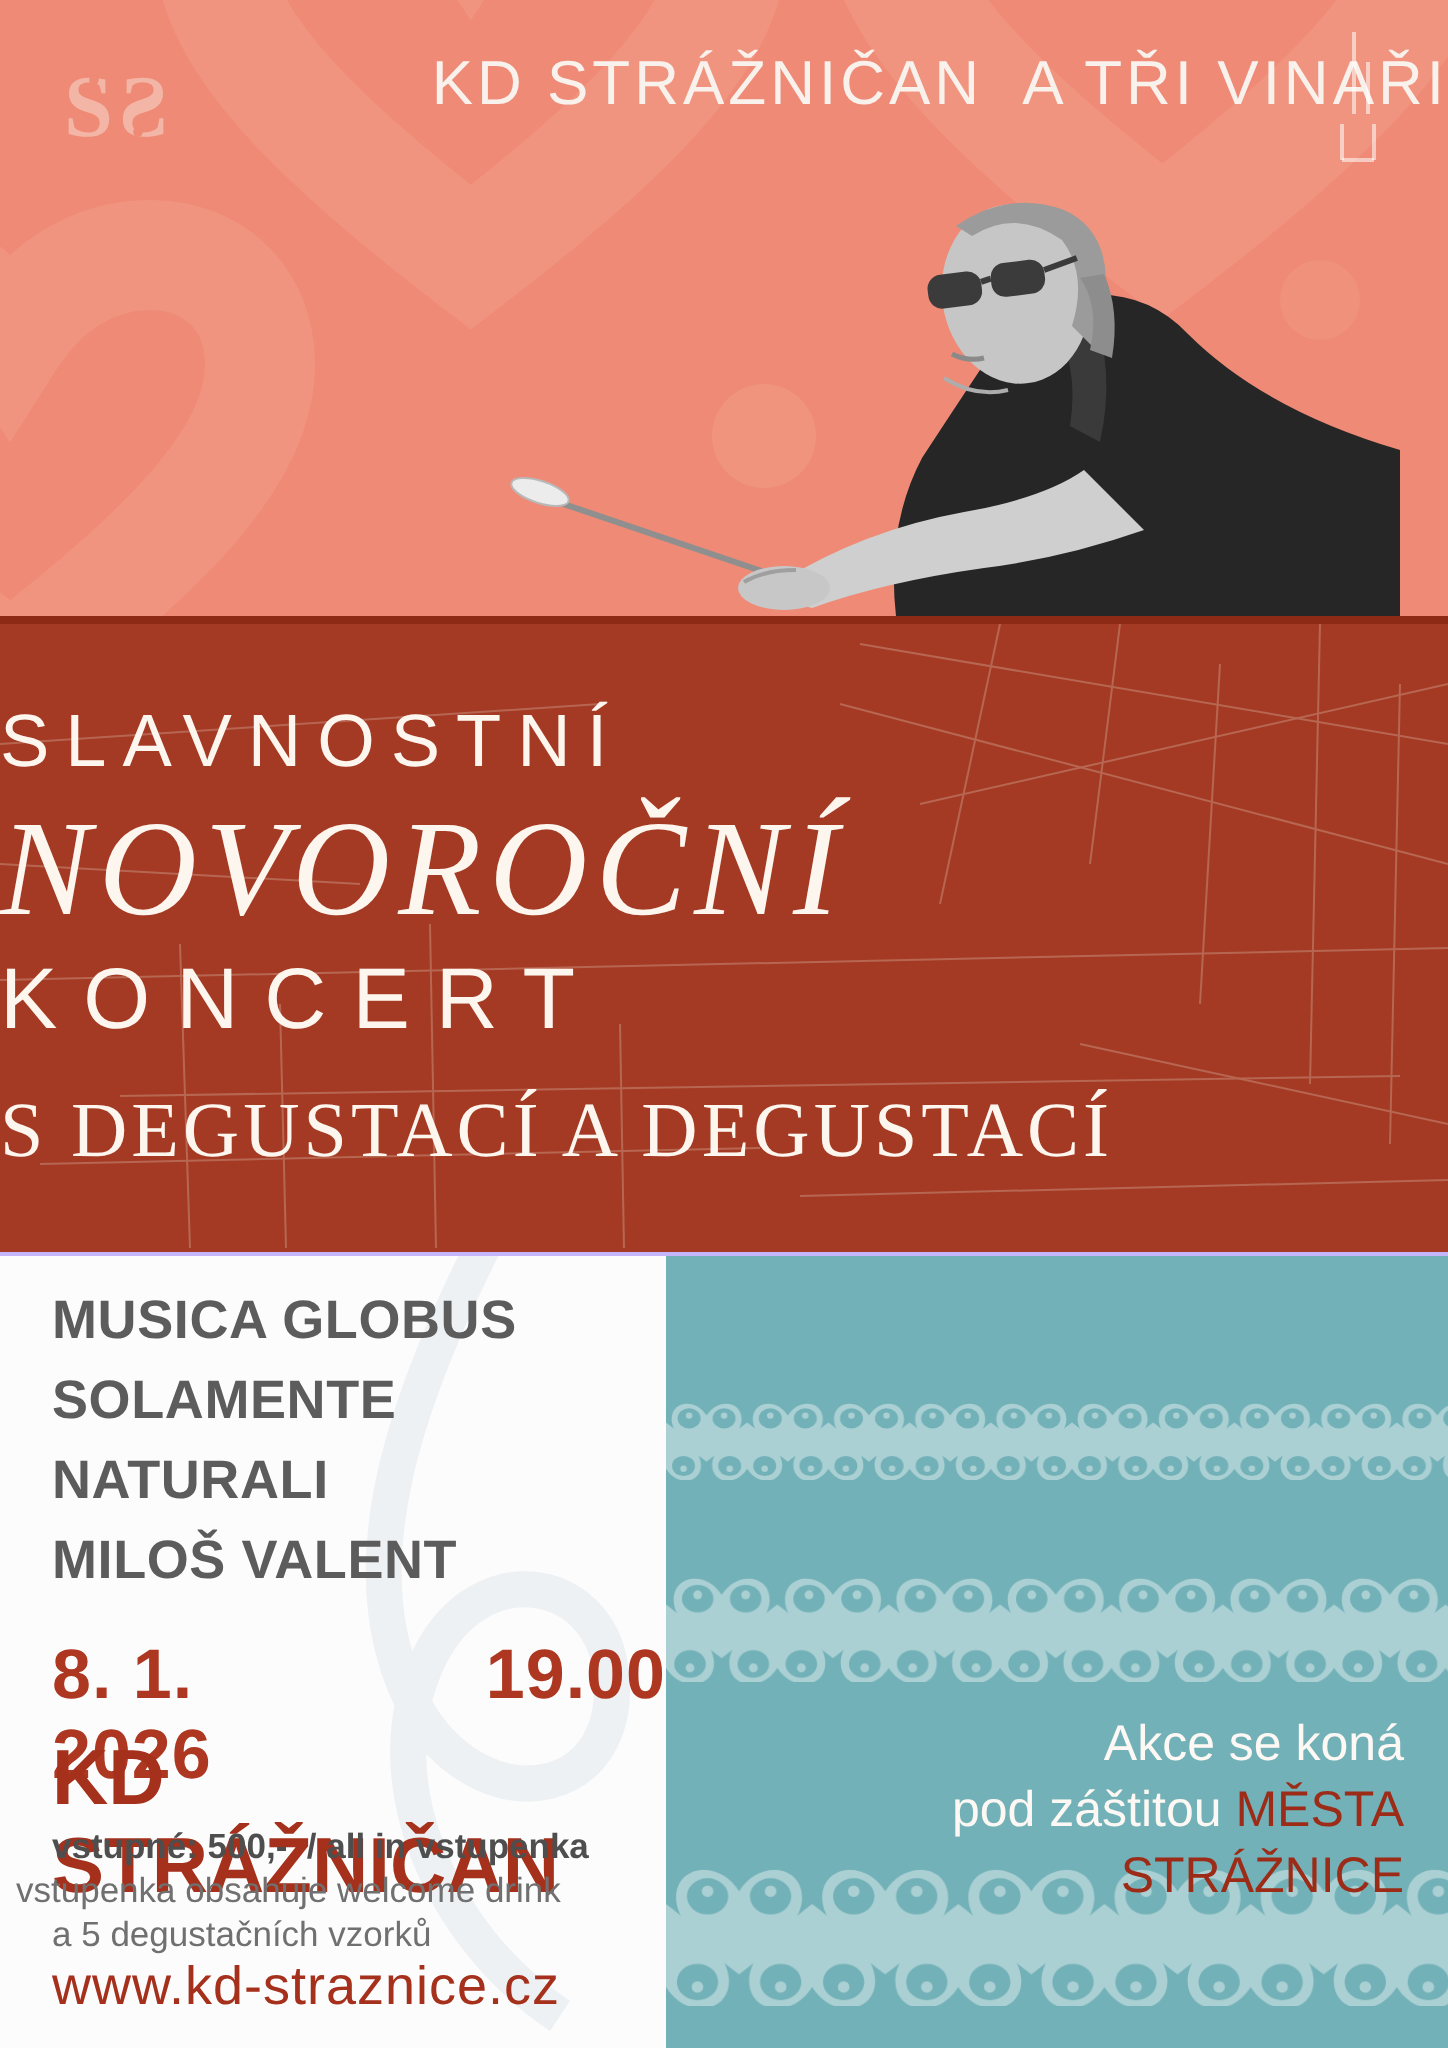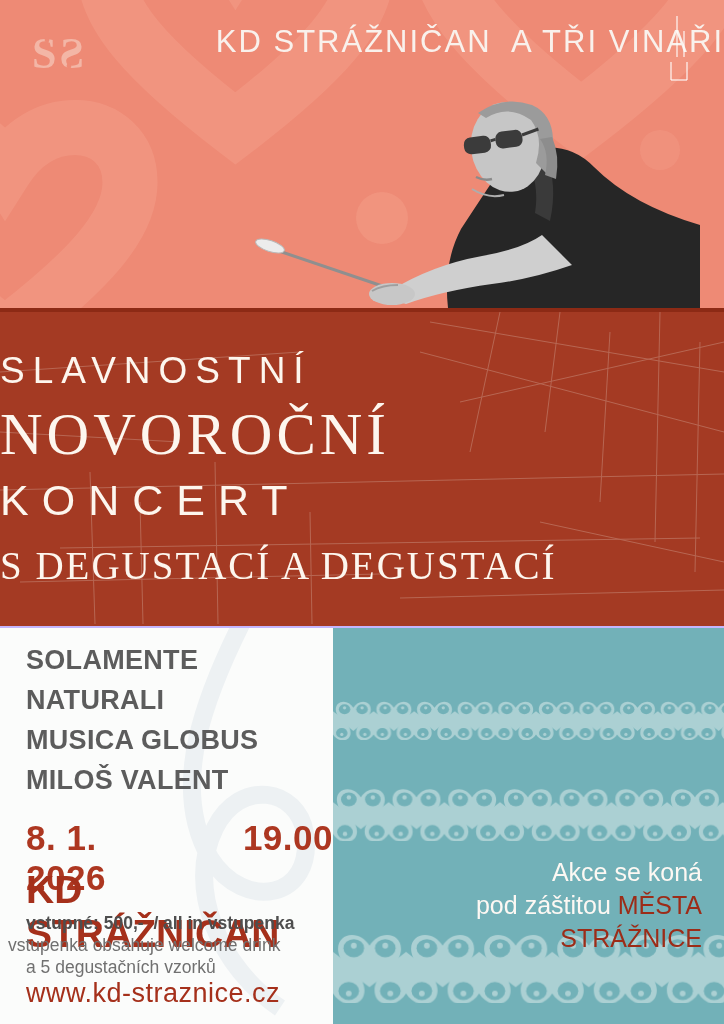--- a/index.html
+++ b/index.html
@@ -22,21 +22,21 @@
   .intro-name{font-size:31px;font-weight:700;letter-spacing:1px;margin-top:6px;}
   
   .band{
     position:absolute;left:0;top:308px;width:724px;height:320px;background:#a43a23;
     border-top:4px solid #8c2a15;border-bottom:2px solid #c4b5fd;box-sizing:border-box;
     overflow:hidden;color:#fdf6ee;text-align:left;
   }
   .band-wire{position:absolute;left:0;top:0;z-index:0;}
   .band-inner{position:relative;z-index:1;}
   .t-slavnostni{margin-top:38px;font-size:37px;font-weight:400;letter-spacing:8px;}
-  .t-novorocni{font-family:"Liberation Serif",serif;font-size:59px;font-weight:400;letter-spacing:4px;margin-top:2px;line-height:80px;}
+  .t-novorocni{font-family:"Liberation Serif",serif;font-size:68px;font-weight:400;letter-spacing:4px;margin-top:2px;line-height:80px;font-style:italic;}
   .t-koncert{font-size:43px;font-weight:300;letter-spacing:13px;margin-top:2px;}
   .t-pripitek{font-family:"Liberation Serif",serif;font-size:39px;letter-spacing:2px;margin-top:18px;}
   
   .bottom{position:absolute;left:0;top:628px;width:724px;height:396px;}
   .bottom-left{position:absolute;left:0;top:0;width:333px;height:396px;background:#fbfcfb;overflow:hidden;}
   .clef-watermark{position:absolute;left:90px;top:-40px;z-index:0;}
   .bl-content{position:relative;z-index:1;}
   .performers{position:absolute;left:26px;top:12px;}
   .performer{font-size:27px;font-weight:600;color:#5c5c5c;line-height:40px;letter-spacing:0.3px;}
   .date-row{position:absolute;left:26px;top:190px;display:flex;gap:62px;color:#ad3721;font-weight:800;font-size:35px;letter-spacing:0.5px;}
@@ -185,22 +185,22 @@
   </section>
 
   <section class="bottom">
 
     <div class="bottom-left">
       <svg class="clef-watermark" width="260" height="470" viewBox="0 0 260 470">
         <path d="M170 0 C110 110 80 200 120 270 C155 325 225 310 215 245 C208 200 150 190 125 240 C95 300 130 380 190 420" fill="none" stroke="#edf1f3" stroke-width="18"></path>
       </svg>
       <div class="bl-content">
         <div class="performers">
+          <div class="performer">MUSICA GLOBUS</div>
           <div class="performer">SOLAMENTE NATURALI</div>
-          <div class="performer">MUSICA GLOBUS</div>
           <div class="performer">MILOŠ VALENT</div>
         </div>
         <div class="date-row">
           <span>8. 1. 2026</span>
           <span>19.00</span>
         </div>
         <div class="venue">KD STRÁŽNIČAN</div>
         <div class="price">vstupné: 500,-  / all in vstupenka</div>
         <div class="info1">vstupenka obsahuje welcome drink</div>
         <div class="info2">a 5 degustačních vzorků</div>

